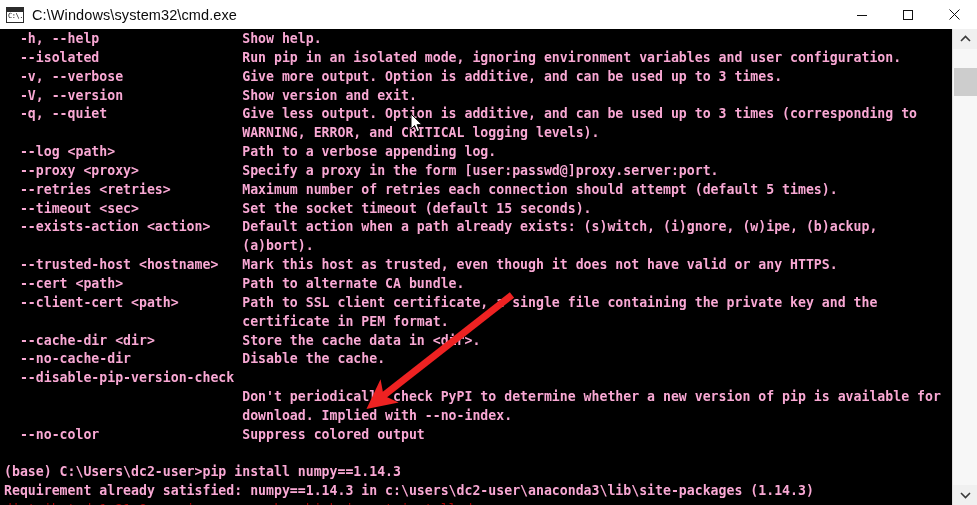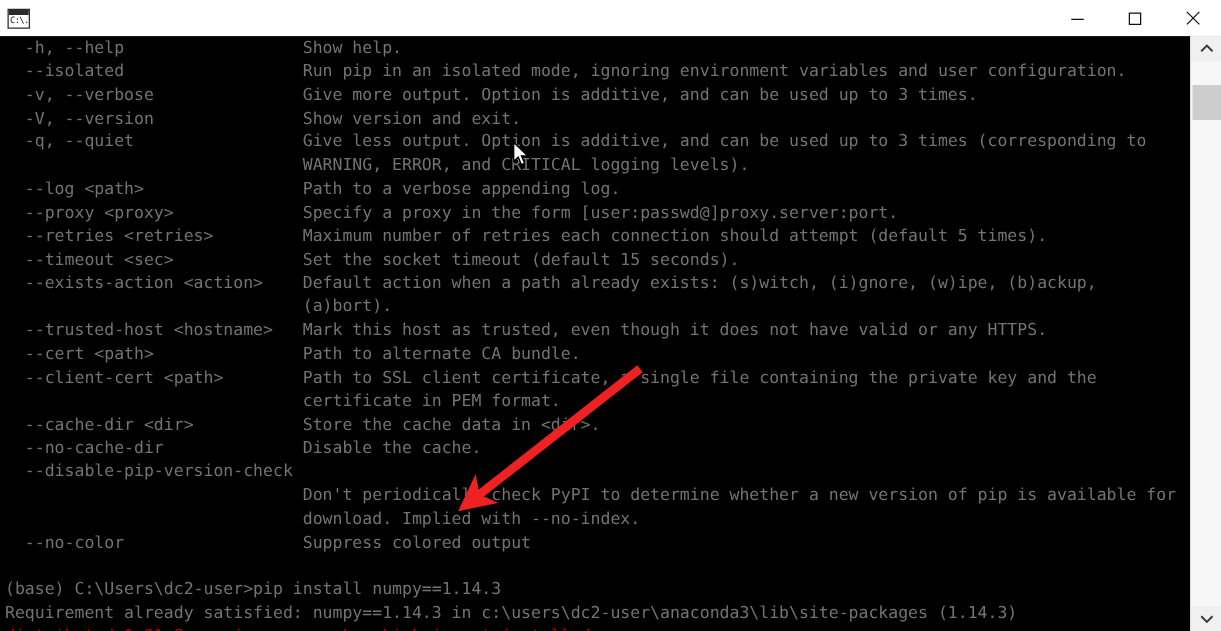--- a/index.html
+++ b/index.html
@@ -107,21 +107,21 @@
     position: absolute;
     left: 4px;
     top: 1px;
     font-family: "DejaVu Sans Mono", "Liberation Mono", monospace;
     font-size: 13.2px;
     line-height: 18.85px;
     white-space: pre;
     letter-spacing: 0px;
   }
   .ln { height: 18.85px; color: #c8c8c8; }
-  .c-white  { color: #737373; }
+  .c-white  { color: #f9a8d4; font-weight: bold; }
   .c-red    { color: #aa0000; }
 
   
   .mouse-cursor {
     position: absolute;
     pointer-events: none;
   }
 
   
   .annotation-arrow {
@@ -173,20 +173,21 @@
 </head>
 <body>
 
 <div class="window">
 
   <div class="titlebar">
     <div class="app-icon">
       <div class="bar"></div>
       <div class="glyph">C:\.</div>
     </div>
+    <div class="title-text">C:\Windows\system32\cmd.exe</div>
 
     <div class="win-controls">
       <div class="win-btn">
         <svg width="12" height="12" viewBox="0 0 12 12">
           <line x1="1" y1="6.5" x2="11" y2="6.5" stroke="#111111" stroke-width="1"></line>
         </svg>
       </div>
       <div class="win-btn">
         <svg width="12" height="12" viewBox="0 0 12 12">
           <rect x="1.5" y="1.5" width="9" height="9" fill="none" stroke="#111111" stroke-width="1"></rect>

